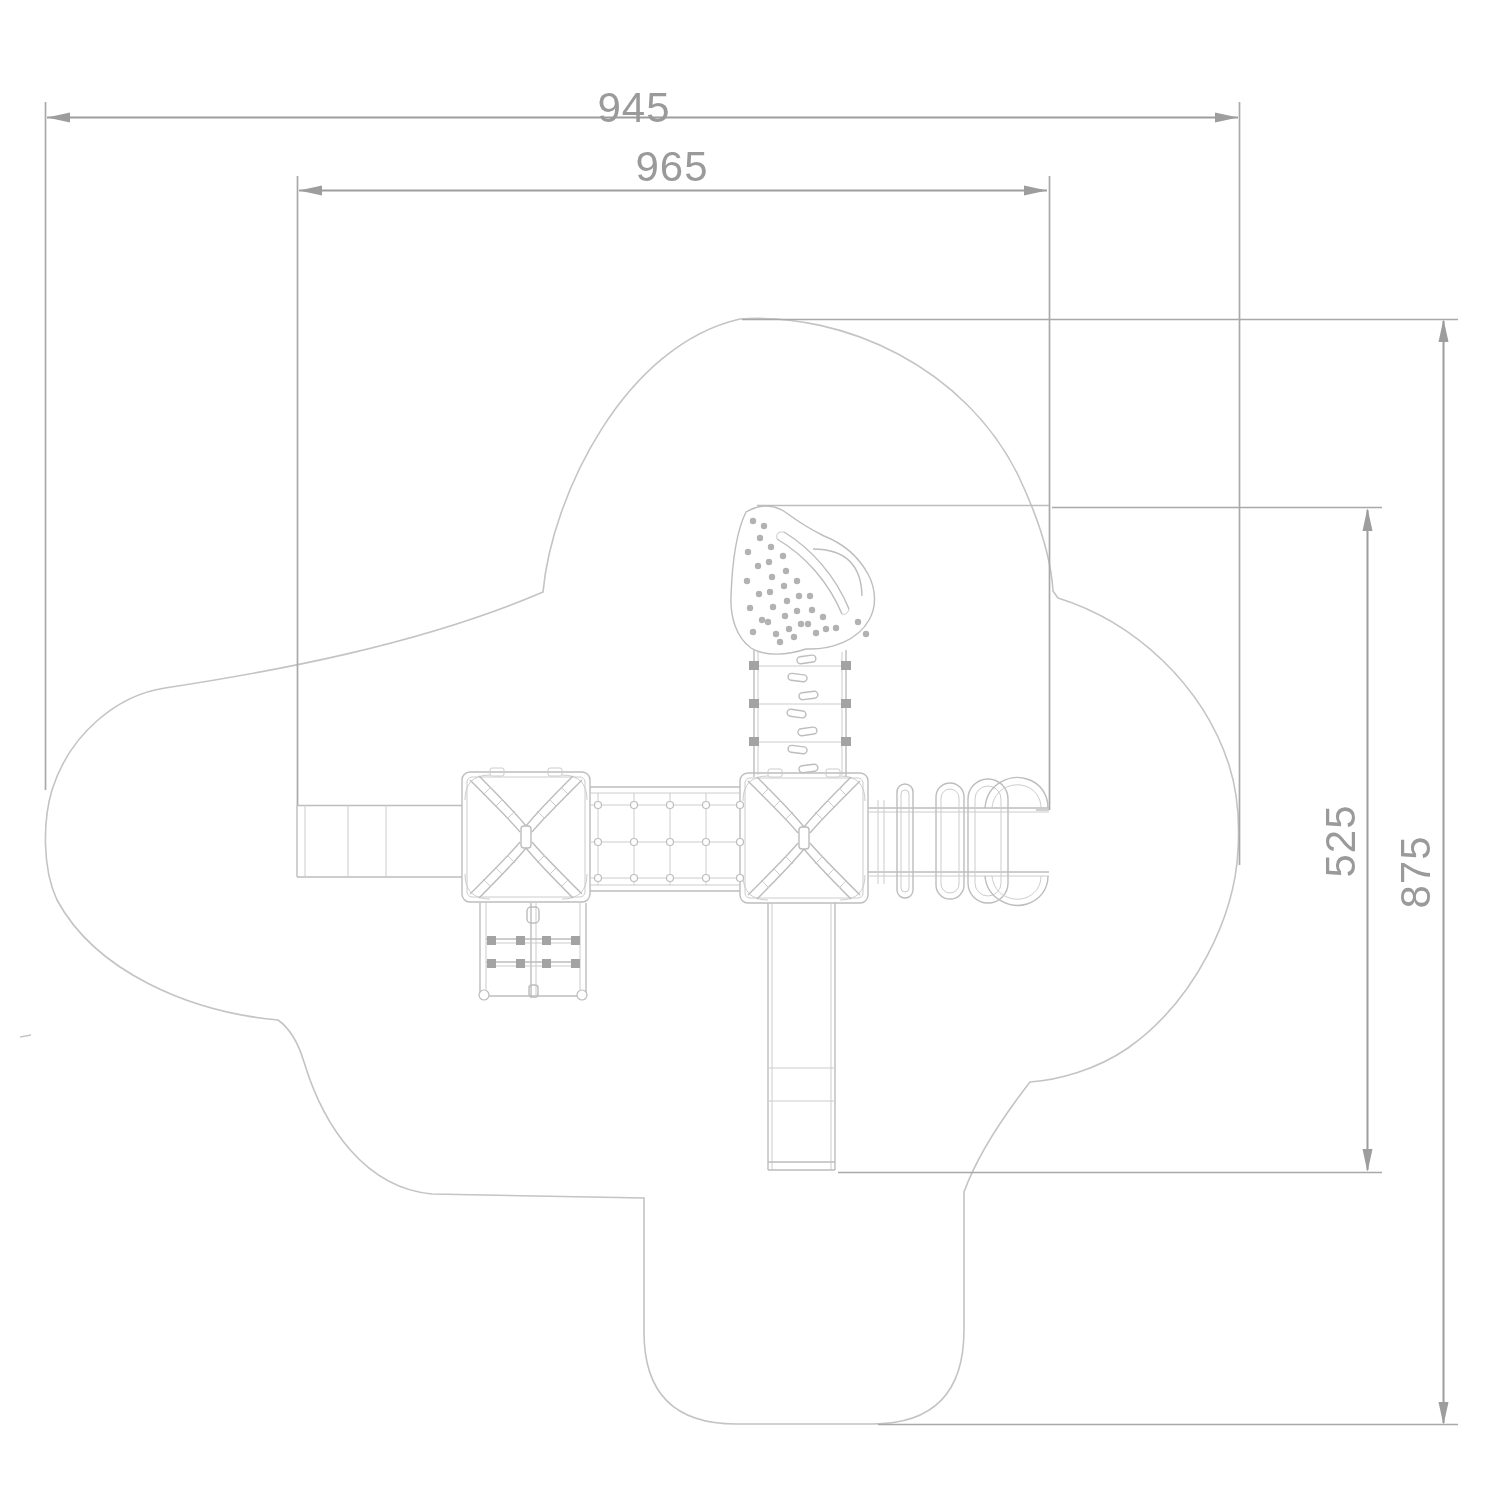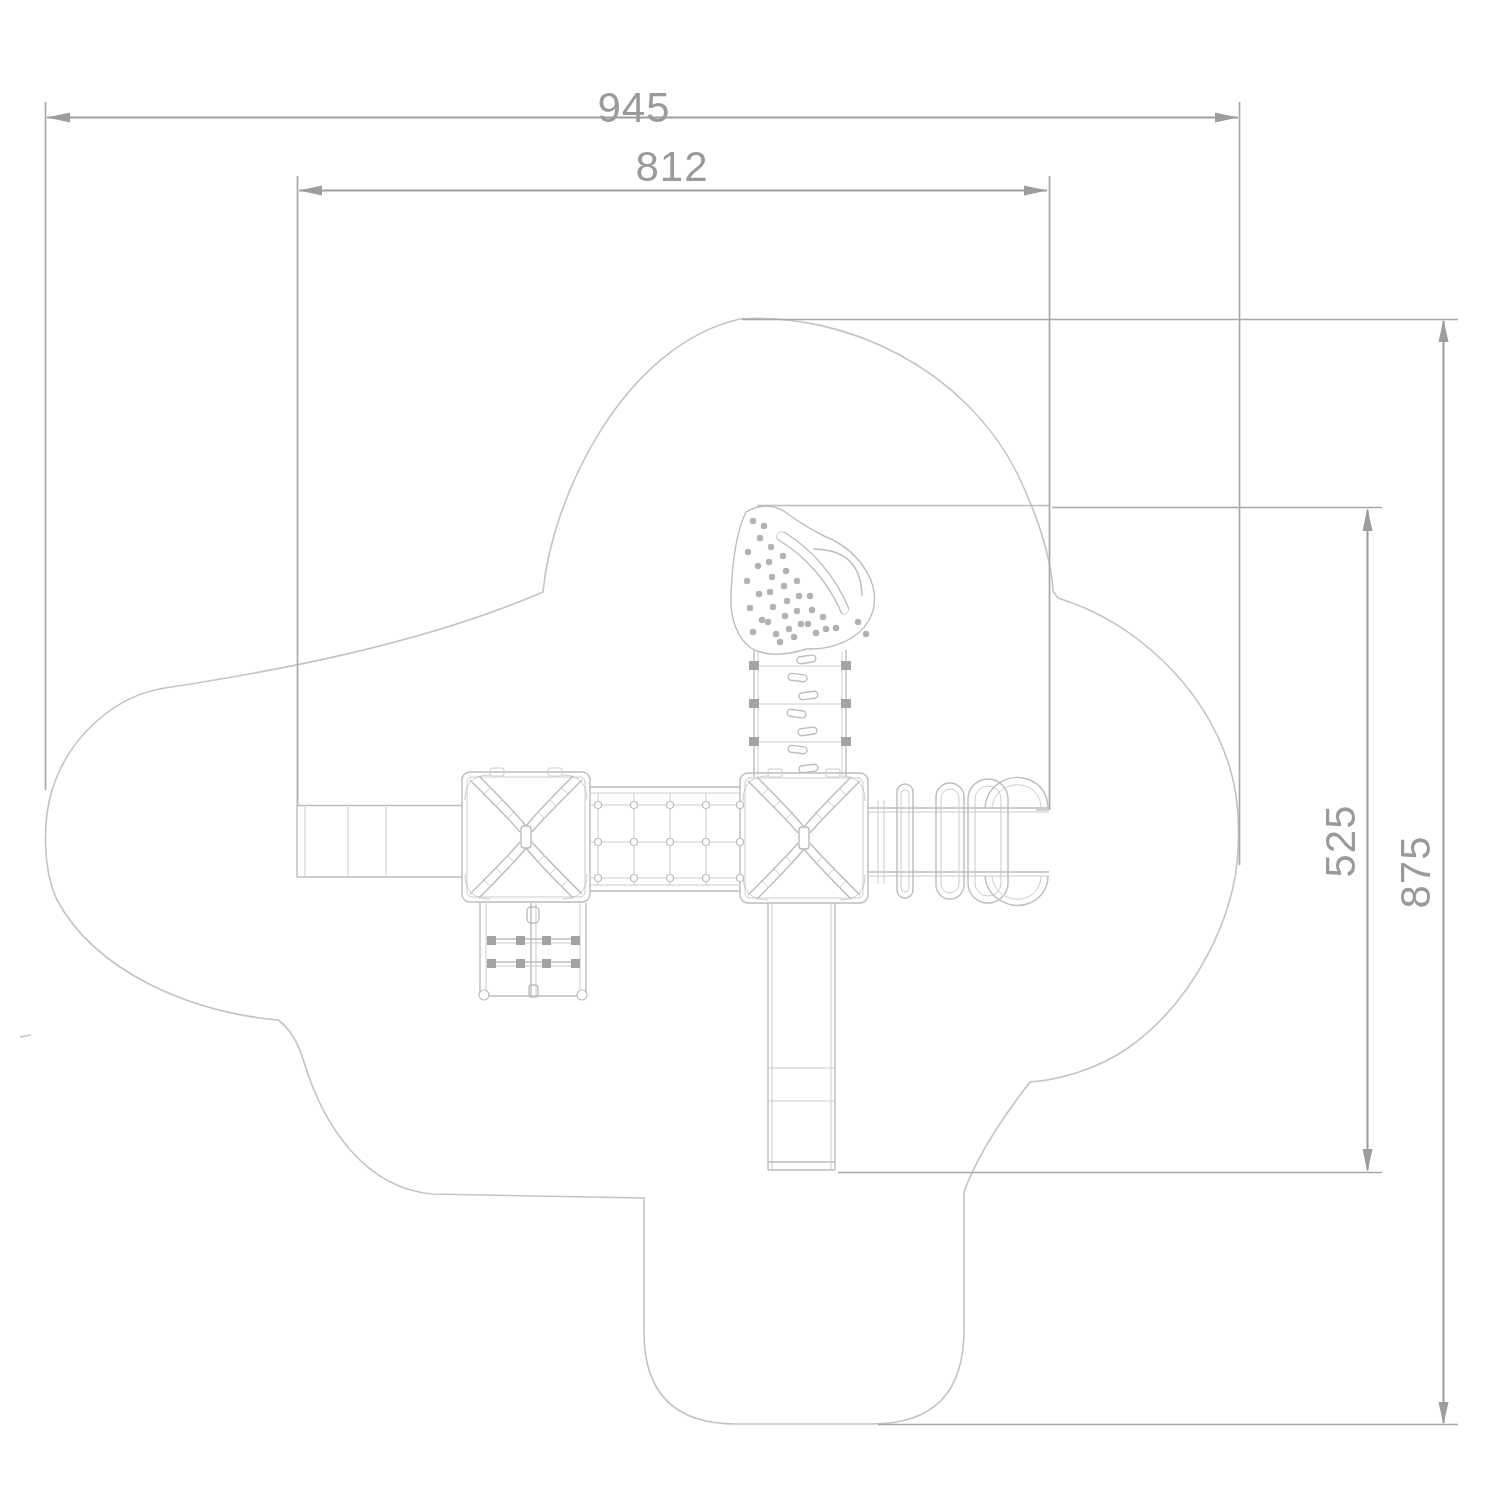--- a/index.html
+++ b/index.html
@@ -332,19 +332,19 @@
     <line class="eq2" x1="768" y1="1068" x2="835" y2="1068"></line>
     <line class="eq2" x1="768" y1="1101" x2="835" y2="1101"></line>
     <line class="eq" x1="768" y1="1162" x2="835" y2="1162"></line>
     <line class="eq" x1="768" y1="1170" x2="835" y2="1170"></line>
   </g>
 
 </svg>
 
 <div class="dim-label" style="left:634px;top:93px;margin-top:15px;">945</div>
 
-<div class="dim-label" style="left:672px;top:167px;">812</div>
+<div class="dim-label" style="left:672px;top:167px;">965</div>
 
 <div class="dim-label vertical" style="left:1341px;top:841px;">525</div>
 
 <div class="dim-label vertical" style="left:1416px;top:872px;">875</div>
 
 </div>
 
 </body></html>

